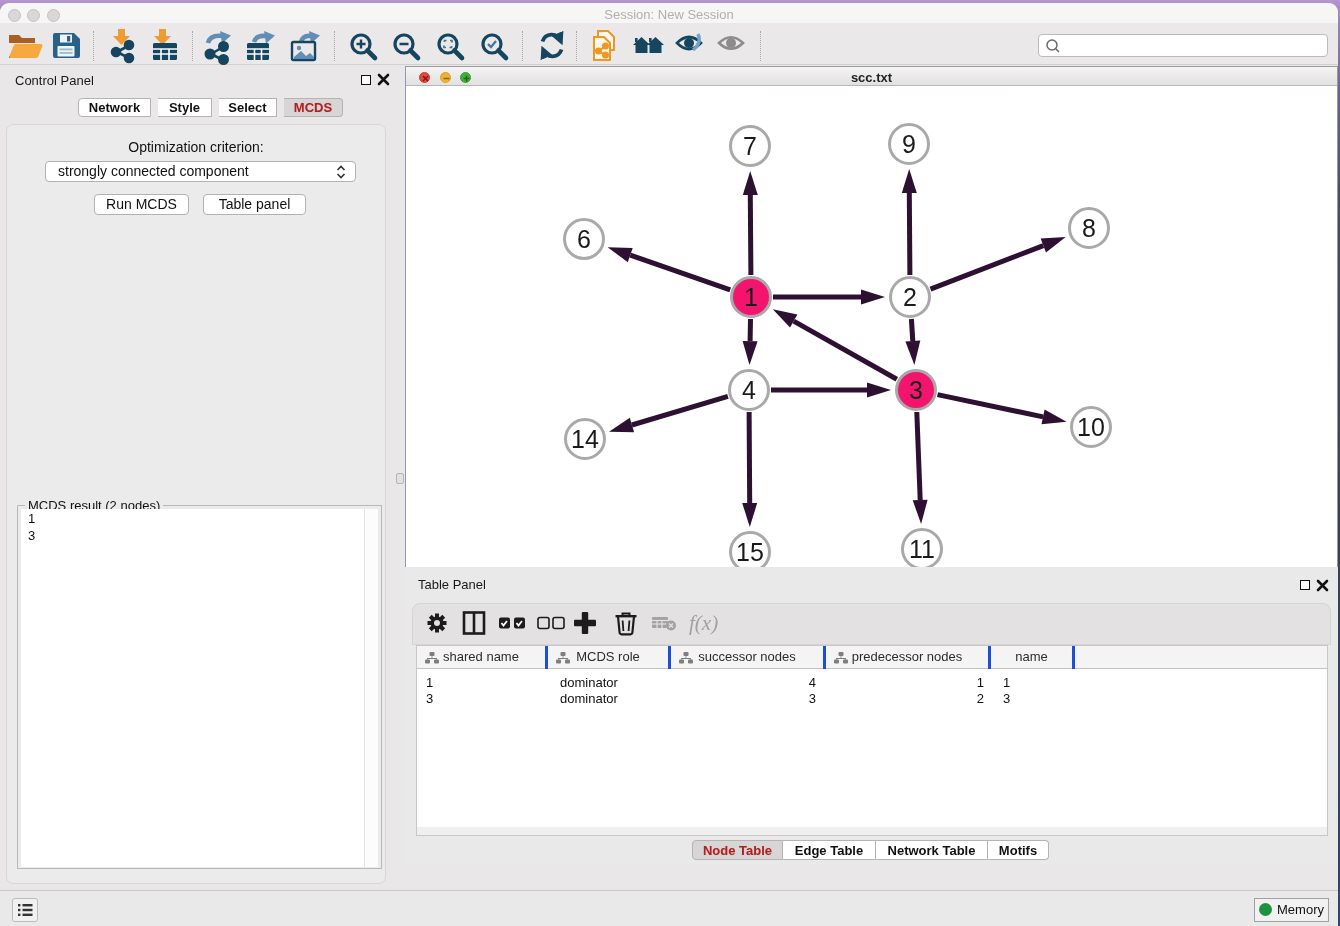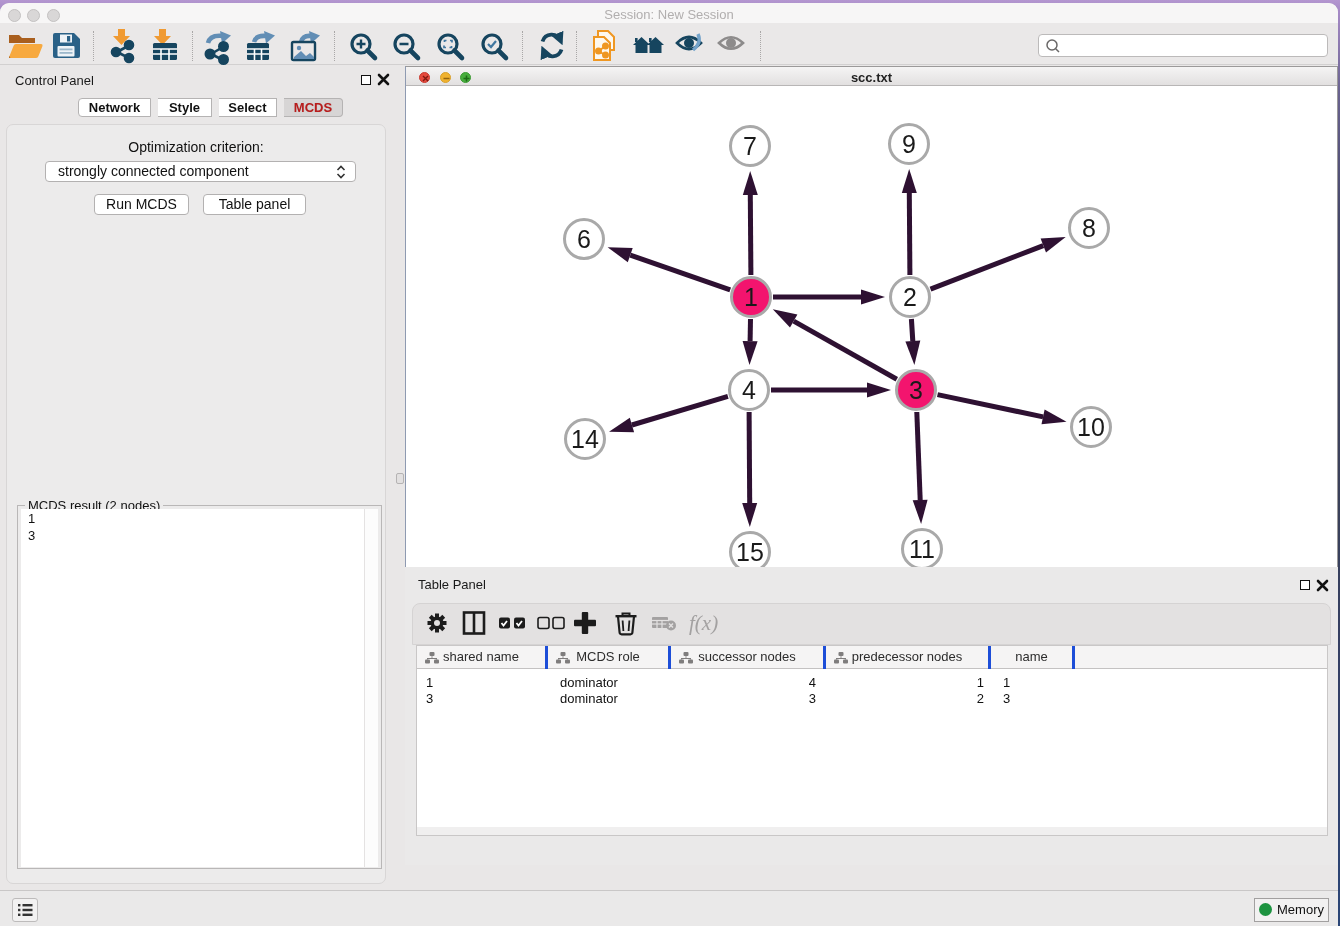--- a/index.html
+++ b/index.html
@@ -487,20 +487,26 @@
       <div class="trow" style="left:254px; top:28px; width:145px; text-align:right;">4</div>
       <div class="trow" style="left:409px; top:28px; width:158px; text-align:right;">1</div>
       <div class="trow" style="left:586px; top:28px;">1</div>
       <div class="trow" style="left:9px; top:44px;">3</div>
       <div class="trow" style="left:143px; top:44px;">dominator</div>
       <div class="trow" style="left:254px; top:44px; width:145px; text-align:right;">3</div>
       <div class="trow" style="left:409px; top:44px; width:158px; text-align:right;">2</div>
       <div class="trow" style="left:586px; top:44px;">3</div>
       <div style="position:absolute;left:0;bottom:0;width:910px;height:8px;background:#f0efef;"></div>
     </div>
+    <div class="tabs2" style="left:287px;">
+      <div class="tab first sel" style="width:91px; border-radius:4px 0 0 4px; font-weight:bold;">Node Table</div>
+      <div class="tab" style="width:93px;">Edge Table</div>
+      <div class="tab" style="width:112px;">Network Table</div>
+      <div class="tab" style="width:61px; border-radius:0 4px 4px 0;">Motifs</div>
+    </div>
   </div>
 
   <div id="statusbar">
     <div id="list-btn">
       <svg width="24" height="22" viewBox="0 0 24 22">
         <g fill="#333">
           <rect x="5" y="5" width="2.4" height="2.4"></rect>
             <rect x="9.5" y="5" width="10" height="2.4"></rect>
           <rect x="5" y="9.8" width="2.4" height="2.4"></rect>
             <rect x="9.5" y="9.8" width="10" height="2.4"></rect>

